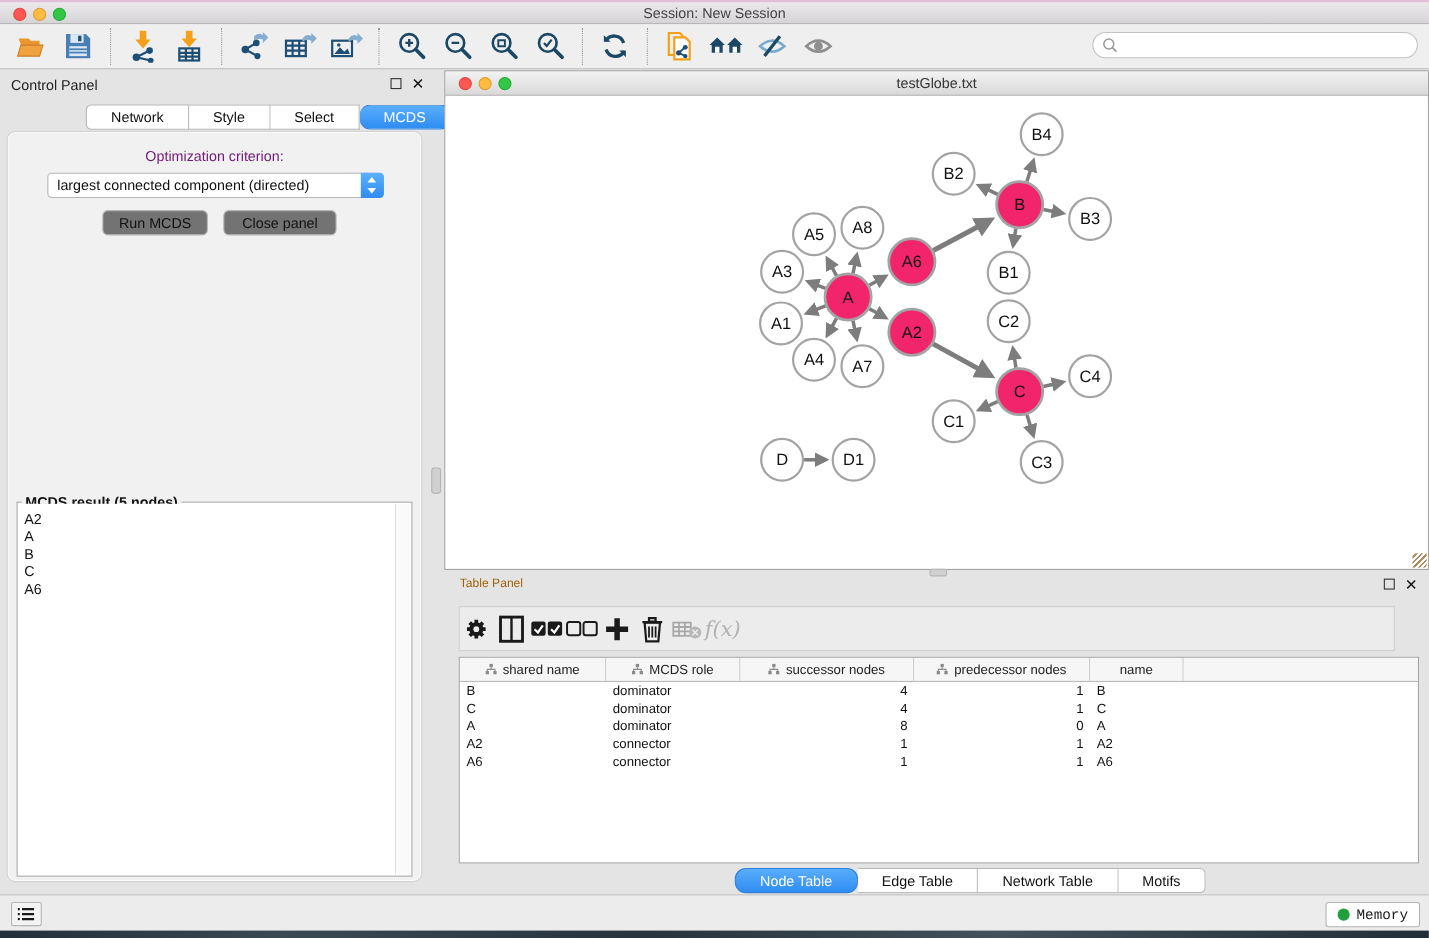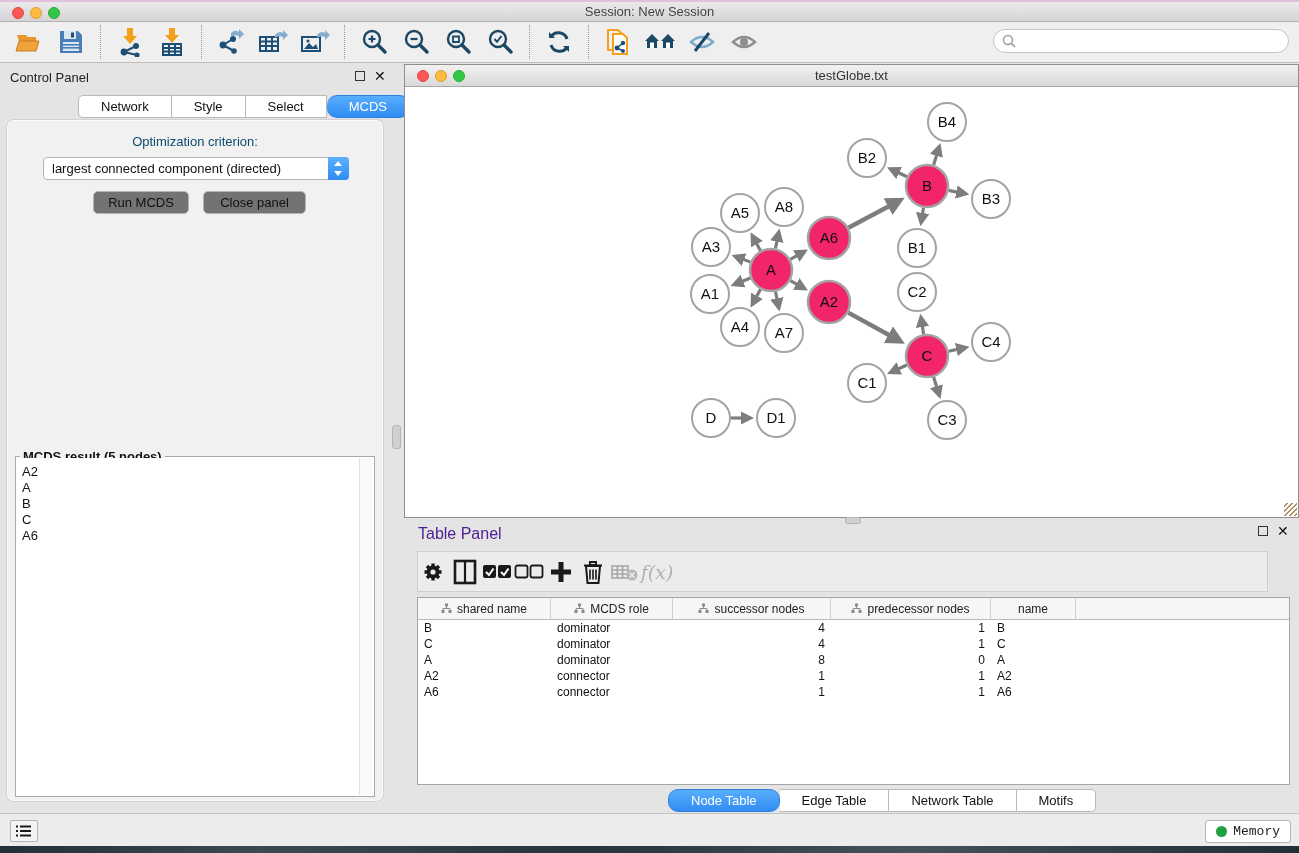--- a/index.html
+++ b/index.html
@@ -30,21 +30,21 @@
   .float-ico { width:10px; height:10px; border:1.5px solid #333; display:inline-block; }
   .close-ico { font-size:14px; font-weight:bold; color:#111; line-height:10px; }
   .cp-tabs { position:absolute; left:78px; top:95px; display:flex; }
   .seg-tab { height:23px; padding:0 22px; background:#fff; border:1px solid #b9b9b9; border-left:none;
     font-size:13px; line-height:21px; color:#111; cursor:pointer; white-space:nowrap; }
   .seg-tab:first-child { border-left:1px solid #b9b9b9; border-radius:5px 0 0 5px; }
   .seg-tab:last-child { border-radius:0 5px 5px 0; }
   .seg-tab.active { background:linear-gradient(#59aefc,#2f8cf2); border-color:#2f80dd; color:#fff;border-radius:10px; }
   .cp-body { position:absolute; left:6px; top:119px; width:378px; height:683px; background:#f1f1f1;
     border:1px solid #d2d2d2; border-radius:8px; box-shadow:inset 0 0 0 1px #fafafa; }
-  .opt-label { position:absolute; left:0; top:14px; width:100%; text-align:center; font-size:13px; color:#0c4a6e; }
+  .opt-label { position:absolute; left:0; top:14px; width:100%; text-align:center; font-size:13px; color:#701a75; }
   .dropdown { position:absolute; left:36px; top:37px; width:306px; height:23px; background:#fff;
     border:1px solid #b5b5b5; border-radius:4px; display:flex; align-items:center; cursor:pointer; }
   .dropdown .val { flex:1; padding-left:8px; font-size:13px; color:#111; white-space:nowrap; }
   .dd-stepper { width:21px; height:23px; margin:-1px; background:linear-gradient(#5cb0fc,#2f8cf2);
     border-radius:0 4px 4px 0; position:relative; }
   .dd-stepper:before, .dd-stepper:after { content:""; position:absolute; left:6px; border-left:4.5px solid transparent; border-right:4.5px solid transparent; }
   .dd-stepper:before { top:4px; border-bottom:5px solid #fff; }
   .dd-stepper:after { bottom:4px; border-top:5px solid #fff; }
   .mac-btn { position:absolute; height:23px; background:#737373; border:1px solid #b5b5b5; border-radius:5px;
     font-size:13px; color:#111; text-align:center; line-height:21px; cursor:pointer; padding:0 14px; }
@@ -61,21 +61,21 @@
   
   .net-win { position:absolute; left:404px; top:64px; width:895px; height:454px; border:1px solid #8e8e8e; background:#fff; }
   .net-titlebar { position:absolute; left:0; top:0; right:0; height:22px; background:linear-gradient(#f2f2f2,#d9d9d9);
     border-bottom:1px solid #a8a8a8; text-align:center; line-height:21px; font-size:13px; color:#333; }
   .net-tl { top:5px; }
   .net-canvas { position:absolute; left:0; top:23px; right:0; bottom:0; background:#fff; }
   .resize-grip { position:absolute; right:1px; bottom:1px; width:13px; height:13px;
     background:repeating-linear-gradient(135deg, transparent 0 2px, #b08a5a 2px 3.5px); cursor:nwse-resize; }
 
   
-  .tp-title { position:absolute; left:418px; top:525px; font-size:16px; color:#4c1d95; }
+  .tp-title { position:absolute; left:418px; top:525px; font-size:11px; color:#a16207; }
   .tp-toolbar { position:absolute; left:417px; top:551px; width:851px; height:41px; background:#ececec;
     border:1px solid #cfcfcf; display:flex; align-items:center; gap:2px; }
   .tp-btn { width:30px; height:32px; display:flex; align-items:center; justify-content:center; cursor:pointer; }
   .datatable { position:absolute; left:417px; top:597px; width:873px; height:188px; background:#fff; border:1px solid #a5a5a5; overflow:hidden; }
   .dt-header { display:flex; height:22px; background:#f6f6f6; border-bottom:1px solid #b9b9b9; }
   .dt-hcell { display:flex; align-items:center; justify-content:center; gap:5px; font-size:12px; color:#222;
     border-right:1px solid #cfcfcf; cursor:pointer; }
   .dt-row { display:flex; height:16px; }
   .dt-cell { font-size:12px; color:#111; padding:1px 6px 0 6px; white-space:nowrap; overflow:hidden; }
   .num { text-align:right; }

